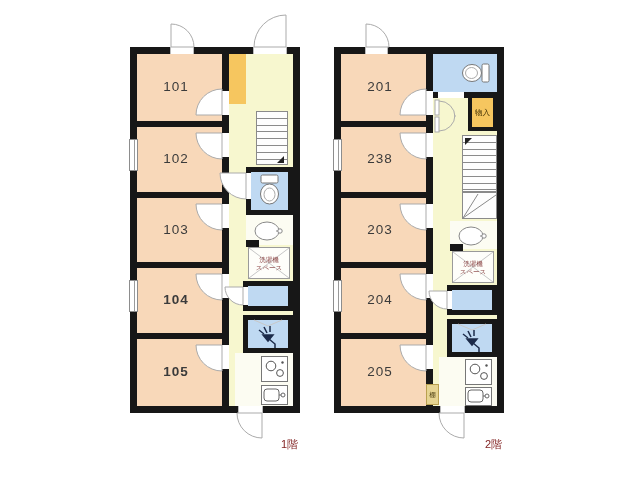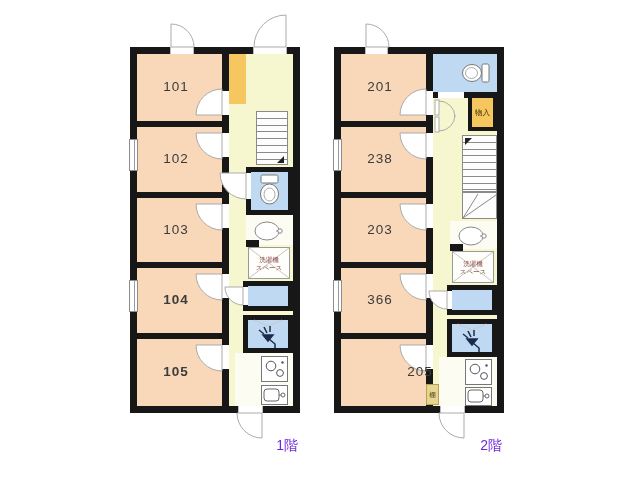--- a/index.html
+++ b/index.html
@@ -22,21 +22,21 @@
   .laundry .txt{position:absolute;left:0;right:0;top:50%;transform:translateY(-50%);text-align:center;
                 font-size:6.5px;line-height:7.5px;color:var(--laundry_text,#8B4444);}
   .genkan{position:absolute;background:var(--paper,#FCFCF2);border-bottom:2px solid #d9d4ae;box-sizing:border-box;}
   .genkan .txt{position:absolute;left:0;right:0;top:22px;text-align:center;font-size:9px;color:#333;}
   .shoe{position:absolute;background:var(--accent,#F6C65F);}
   .storage{position:absolute;background:var(--accent,#F6C65F);border:4px solid var(--wall,#171717);box-sizing:border-box;}
   .storage .txt{position:absolute;left:0;right:0;top:50%;transform:translateY(-50%);text-align:center;font-size:7.5px;color:#3a2a00;}
   .shelf{position:absolute;background:var(--shelf,#E6D492);border:1px solid #b9a050;box-sizing:border-box;}
   .shelf .txt{position:absolute;left:0;right:0;top:50%;transform:translateY(-50%);text-align:center;font-size:6.5px;color:#4a3c10;}
   .appl{position:absolute;background:#fff;border:1px solid #777;box-sizing:border-box;}
-  .floor-label{position:absolute;top:390px;right:2px;font-size:14px;color:#6d28d9;}
+  .floor-label{position:absolute;top:390px;right:2px;font-size:11px;color:#7f1d1d;}
   svg.arc{position:absolute;overflow:visible;}
   svg.ic{position:absolute;overflow:visible;}
 </style>
 </head>
 <body>
 
 <div id="canvas">
 
   <div class="fl" style="left:130px;top:47px;">
     <div class="rooms-bg" style="left:7px;top:7px;width:85px;height:352px;"></div>
@@ -307,19 +307,19 @@
         <path d="M1,24 L1,1 A23,23 0 0 1 24,24 Z" fill="#fff" stroke="#ababab"></path>
       </svg>
     <div class="thresh" style="left:106px;top:359px;width:25px;height:7px;"></div>
     <svg class="arc" style="left:105px;top:366px;" width="26" height="26">
         <path d="M25,0 L25,25 A25,25 0 0 1 0,0 Z" fill="#fff" stroke="#ababab"></path>
       </svg>
 
     <div class="room-label" style="top:32px;">201</div>
     <div class="room-label" style="top:104px;">238</div>
     <div class="room-label" style="top:175px;">203</div>
-    <div class="room-label" style="top:245px;">366</div>
-    <div class="room-label" style="top:317px;padding-left:40px;">205</div>
+    <div class="room-label" style="top:245px;">204</div>
+    <div class="room-label" style="top:317px;">205</div>
 
     <div class="floor-label">2階</div>
   </div>
 
 </div>
 
 </body></html>

